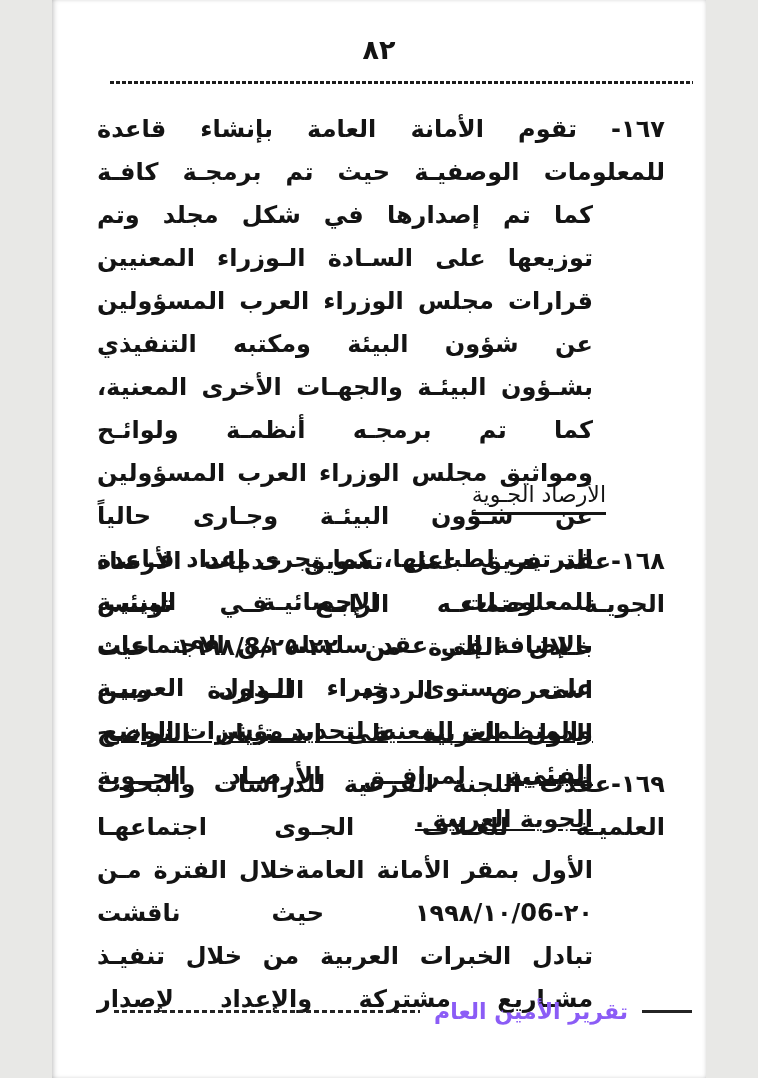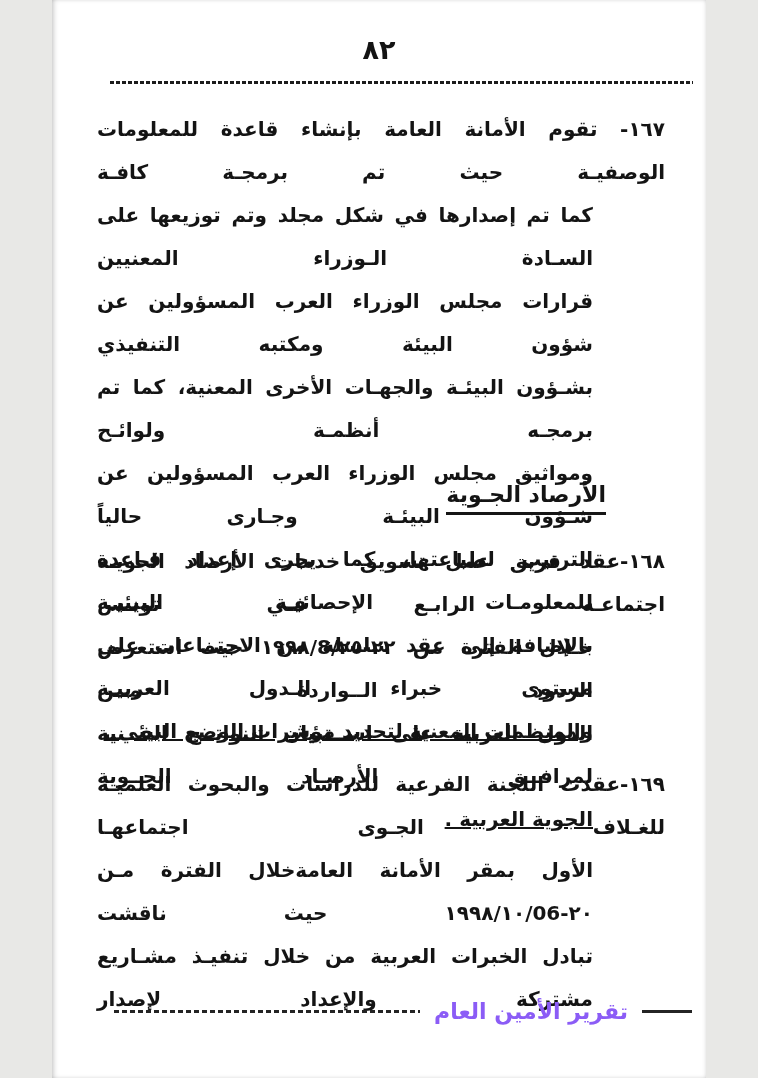--- a/index.html
+++ b/index.html
@@ -26,40 +26,40 @@
   .rule-top {
     position: absolute;
     top: 81px; left: 58px; right: 13px;
     height: 3px;
     background: repeating-linear-gradient(90deg, #1c1c1c 0 4px, transparent 4px 6px);
   }
   .para {
     position: absolute;
     right: 41px; left: 45px;
     padding-right: 72px;
-    font-size: 20px;
+    font-size: 24px;
     font-weight: 700;
     line-height: 43px;
     letter-spacing: 0;
   }
   .line {
     text-align: justify;
     text-align-last: justify;
   }
   .line.first { margin-right: -72px; }
   .line.last  { text-align: right; text-align-last: right; text-decoration: underline; }
   .p167 { top: 108px; }
   .p168 { top: 540px; }
   .p169 { top: 763px; }
   .heading {
     position: absolute;
     top: 482px; right: 100px;
     margin: 0;
     font-size: 22px;
-    font-weight: 700;
+    font-weight: 400;
   }
   .heading .heading-text {
     display: inline-block;
     border-bottom: 3px solid #161616;
     padding-bottom: 5px;
   }
   .footer {
     position: absolute;
     top: 994px; left: 62px; right: 14px;
     height: 34px;

